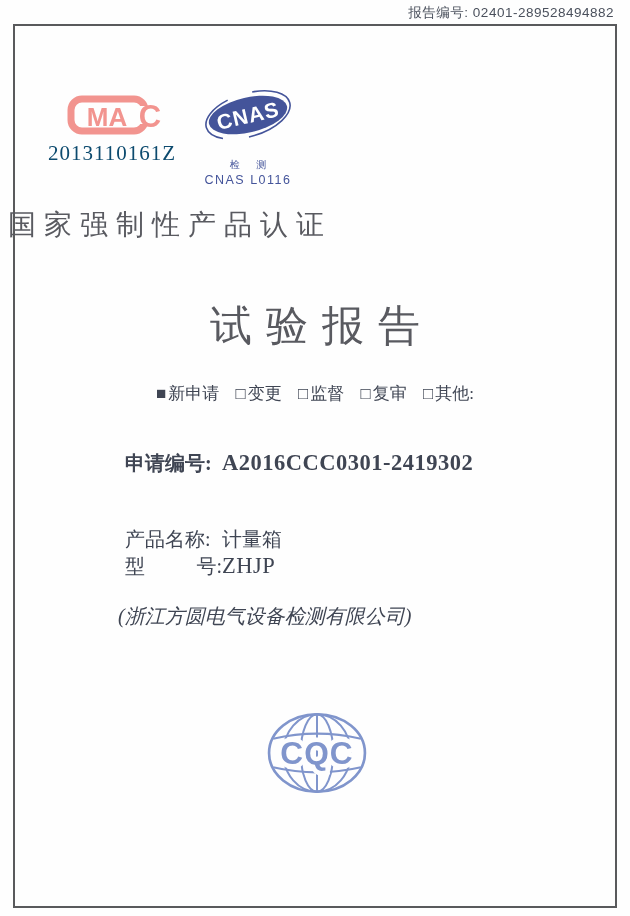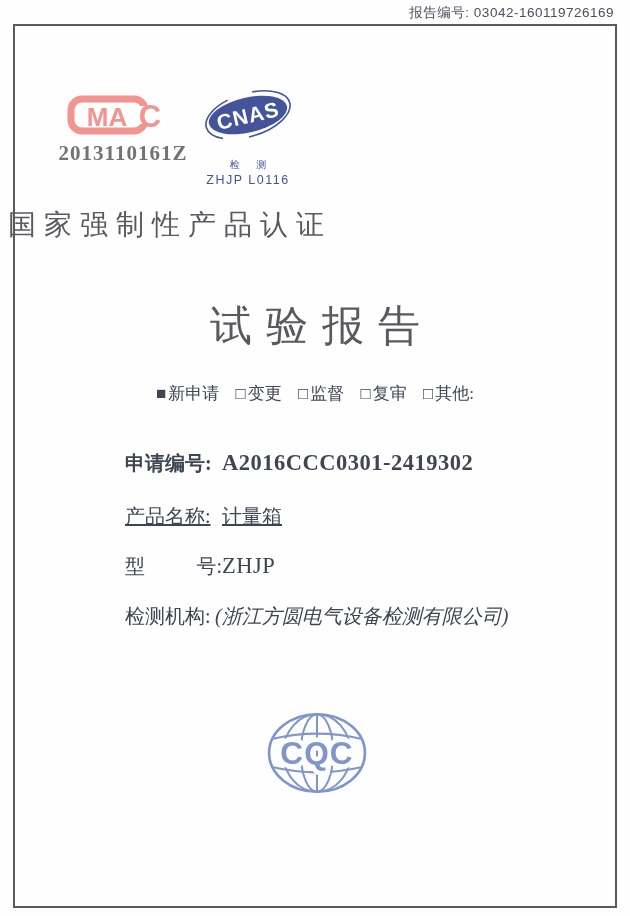--- a/index.html
+++ b/index.html
@@ -16,22 +16,22 @@
     font-family:"Liberation Sans","DejaVu Sans",sans-serif;
     font-size:13.5px;color:#4a505c;letter-spacing:.5px;
   }
   .border-box{
     position:absolute;left:13px;top:24px;width:600px;height:880px;
     border:2.5px solid #595a5c;background:transparent;
   }
   
   .cma-logo{position:absolute;left:65px;top:93px;}
   .cma-number{
-    position:absolute;left:58px;top:141px;width:130px;text-align:center;
-    font-size:21px;color:#737373;letter-spacing:1px;font-weight:bold;
+    position:absolute;left:47px;top:141px;width:130px;text-align:center;
+    font-size:21px;color:#0c4a6e;letter-spacing:1px;
   }
   .cnas-block{position:absolute;left:200px;top:86px;width:96px;text-align:center;color:#44549a;}
   .cnas-caption{font-size:10px;letter-spacing:7px;padding-left:7px;margin-top:10px;}
   .cnas-code{font-size:12.5px;letter-spacing:1.5px;margin-top:1px;font-family:"Liberation Sans","DejaVu Sans",sans-serif;}
   
   .doc-title{
     position:absolute;left:0;right:0;top:206px;text-align:left;
     font-size:28px;letter-spacing:8px;text-indent:8px;color:#595a60;font-weight:400;
   }
   .doc-subtitle{
@@ -44,32 +44,32 @@
     font-size:17px;color:#3f4553;
   }
   .checkbox-row .opt{margin:0 6px;}
   .checkbox-row .sym{margin-right:2px;}
   
   .field-row{position:absolute;left:125px;font-size:20px;line-height:26px;display:flex;}
   .field-label{flex:0 0 97px;}
   .model-label{display:inline-flex;justify-content:space-between;}
   .latin-val{font-family:"Liberation Serif","DejaVu Serif",serif;font-size:22.5px;letter-spacing:.5px;}
   .row-app{top:450px;font-weight:bold;}
-  .row-prod{top:503px;text-decoration:underline;}
+  .row-prod{top:526px;}
   .row-model{top:553px;}
   .row-agency{top:603px;}
   .agency-line2{margin-left:-7px;font-style:italic;}
   .cqc-logo{position:absolute;left:266px;top:711px;}
 </style>
 </head>
 <body>
 
 <div class="report-line">
   <span>报告编号:</span>
-  <span>03042-160119726169</span>
+  <span>02401-289528494882</span>
 </div>
 
 <div class="border-box"></div>
 
 <svg class="cma-logo" width="100" height="44" viewBox="0 0 100 44">
   <rect x="6" y="6" width="74" height="32" rx="11" fill="none" stroke="#f2948f" stroke-width="7"></rect>
   <rect x="70" y="13" width="20" height="18" fill="#fefefe"></rect>
   <text x="42" y="32.5" text-anchor="middle" font-family="Liberation Sans, sans-serif" font-weight="bold" font-size="26" fill="#f2948f">MA</text>
   <text x="85" y="34" text-anchor="middle" font-family="Liberation Sans, sans-serif" font-weight="bold" font-size="31" fill="#f2948f">C</text>
 </svg>
@@ -77,21 +77,21 @@
 
 <div class="cnas-block">
   <svg width="90" height="58" viewBox="0 0 90 58">
     <g transform="rotate(-13 45 29)">
       <ellipse cx="45" cy="29" rx="40" ry="17.5" fill="#44549a"></ellipse>
       <ellipse cx="45" cy="29" rx="43.5" ry="21.5" fill="none" stroke="#44549a" stroke-width="1.6" stroke-dasharray="58 26" transform="rotate(-4 45 29)"></ellipse>
       <text x="45" y="37" text-anchor="middle" font-family="Liberation Sans, sans-serif" font-weight="bold" font-size="21" letter-spacing="1" fill="#ffffff">CNAS</text>
     </g>
   </svg>
   <div class="cnas-caption">检 测</div>
-  <div class="cnas-code">ZHJP L0116</div>
+  <div class="cnas-code">CNAS L0116</div>
 </div>
 
 <div class="doc-title">国家强制性产品认证</div>
 <div class="doc-subtitle">试验报告</div>
 
 <div class="checkbox-row">
   <span class="opt"><span class="sym">■</span><span>新申请</span></span>
   <span class="opt"><span class="sym">□</span><span>变更</span></span>
   <span class="opt"><span class="sym">□</span><span>监督</span></span>
   <span class="opt"><span class="sym">□</span><span>复审</span></span>
@@ -110,21 +110,20 @@
 
 <div class="field-row row-model">
   <span class="field-label model-label">
     <span>型</span>
     <span>号:</span>
   </span>
   <span class="latin-val">ZHJP</span>
 </div>
 
 <div class="field-row row-agency">
-  <span class="field-label">检测机构:</span>
   <span>
     <div class="agency-line2">(浙江方圆电气设备检测有限公司)</div>
   </span>
 </div>
 
 <svg class="cqc-logo" width="102" height="84" viewBox="0 0 100 82">
   <ellipse cx="50" cy="41" rx="47" ry="38" fill="none" stroke="#8095cc" stroke-width="2.6"></ellipse>
   <ellipse cx="50" cy="41" rx="33" ry="38" fill="none" stroke="#8095cc" stroke-width="2"></ellipse>
   <ellipse cx="50" cy="41" rx="16" ry="38" fill="none" stroke="#8095cc" stroke-width="2"></ellipse>
   <line x1="50" y1="3" x2="50" y2="79" stroke="#8095cc" stroke-width="2"></line>

